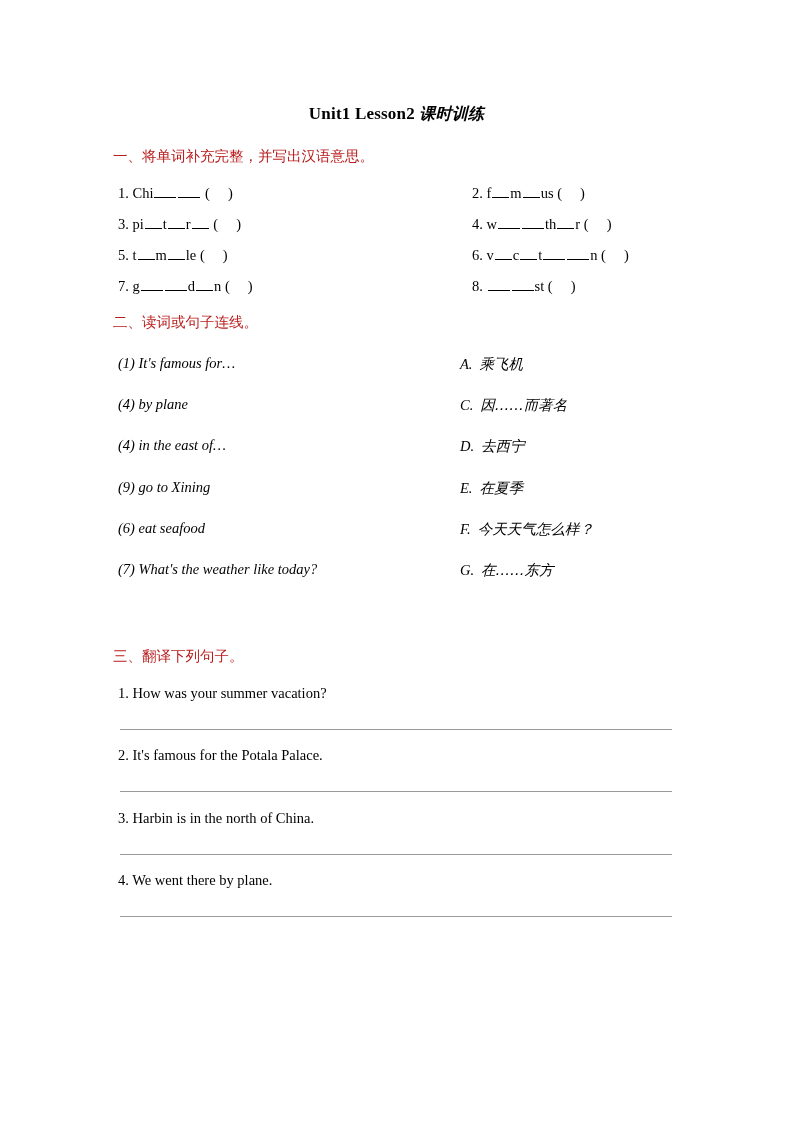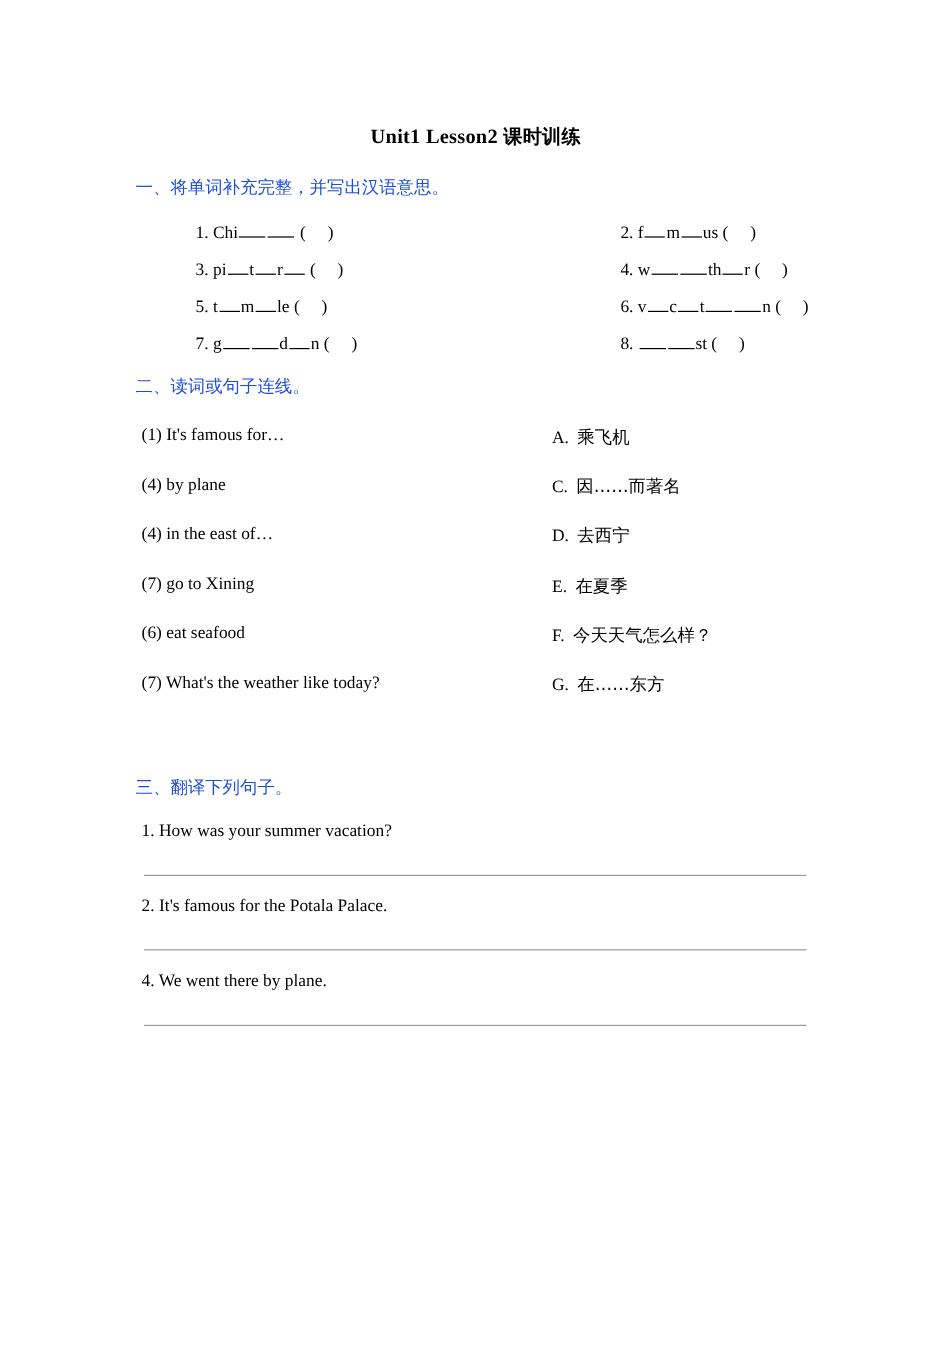--- a/index.html
+++ b/index.html
@@ -31,42 +31,42 @@
     width: 793px;
     text-align: center;
     font-size: 17px;
     font-weight: bold;
     letter-spacing: 0.2px;
   }
   .doc-title .cn {
     font-family: "DejaVu Sans", "Liberation Sans", sans-serif;
     font-weight: bold;
     font-size: 16px;
+    font-style: italic;
   }
 
   
   .section-head {
     position: absolute;
     left: 113px;
     font-family: Liberation Mono, monospace;
     font-size: 14.5px;
-    color: #1d4ed8;
+    color: #b91c1c;
     white-space: nowrap;
   }
   #sec1-head { top: 147px; }
   #sec2-head { top: 313px; }
   #sec3-head { top: 647px; }
 
   
   .word-grid {
     position: absolute;
     left: 0;
     top: 184px;
     width: 680px;
-    margin-left: 45px;
   }
   .word-row {
     position: relative;
     height: 31px;
   }
   .word-cell {
     position: absolute;
     font-size: 14.5px;
     white-space: nowrap;
     font-family: "Liberation Serif", "DejaVu Serif", serif;
@@ -83,20 +83,21 @@
   .b-sm { width: 17px; }
   .b-md { width: 22px; }
   .paren { letter-spacing: 0; }
 
   
   .match-wrap {
     position: absolute;
     left: 0;
     top: 355px;
     width: 793px;
+    font-style: italic;
   }
   .match-row {
     position: relative;
     height: 41.2px;
   }
   .match-left {
     position: absolute;
     left: 118px;
     font-size: 14.5px;
     white-space: nowrap;
@@ -230,21 +231,21 @@
     </div>
 
     <div class="match-row">
       <div class="match-left">(4) in the east of…</div>
       <div class="match-right">
         <span class="letter">D.</span><span class="cn">去西宁</span>
       </div>
     </div>
 
     <div class="match-row">
-      <div class="match-left">(7) go to Xining</div>
+      <div class="match-left">(9) go to Xining</div>
       <div class="match-right">
         <span class="letter">E.</span><span class="cn">在夏季</span>
       </div>
     </div>
 
     <div class="match-row">
       <div class="match-left">(6) eat seafood</div>
       <div class="match-right">
         <span class="letter">F.</span><span class="cn">今天天气怎么样？</span>
       </div>
@@ -266,20 +267,24 @@
     <div class="trans-item">
       <div class="trans-text">1. How was your summer vacation?</div>
       <div class="trans-rule"></div>
     </div>
 
     <div class="trans-item">
       <div class="trans-text">2. It's famous for the Potala Palace.</div>
       <div class="trans-rule"></div>
     </div>
 
+    <div class="trans-item">
+      <div class="trans-text">3. Harbin is in the north of China.</div>
+      <div class="trans-rule"></div>
+    </div>
 
     <div class="trans-item">
       <div class="trans-text">4. We went there by plane.</div>
       <div class="trans-rule"></div>
     </div>
 
   </div>
 
 </div>
 

